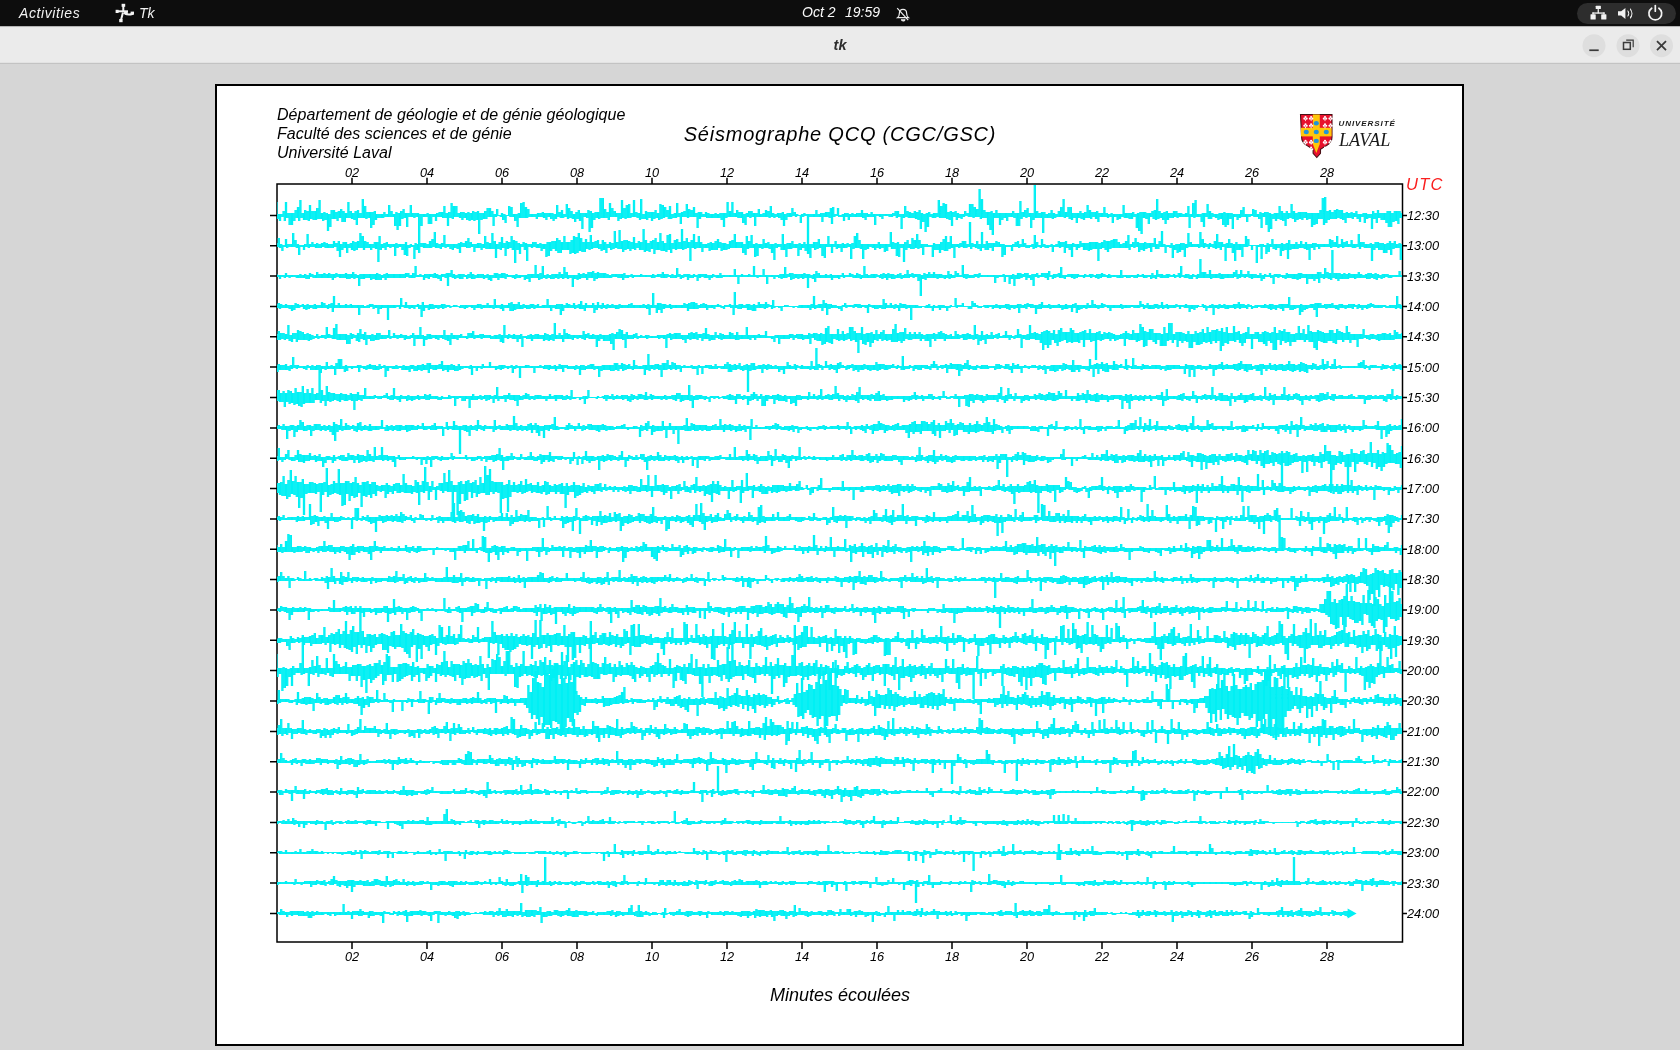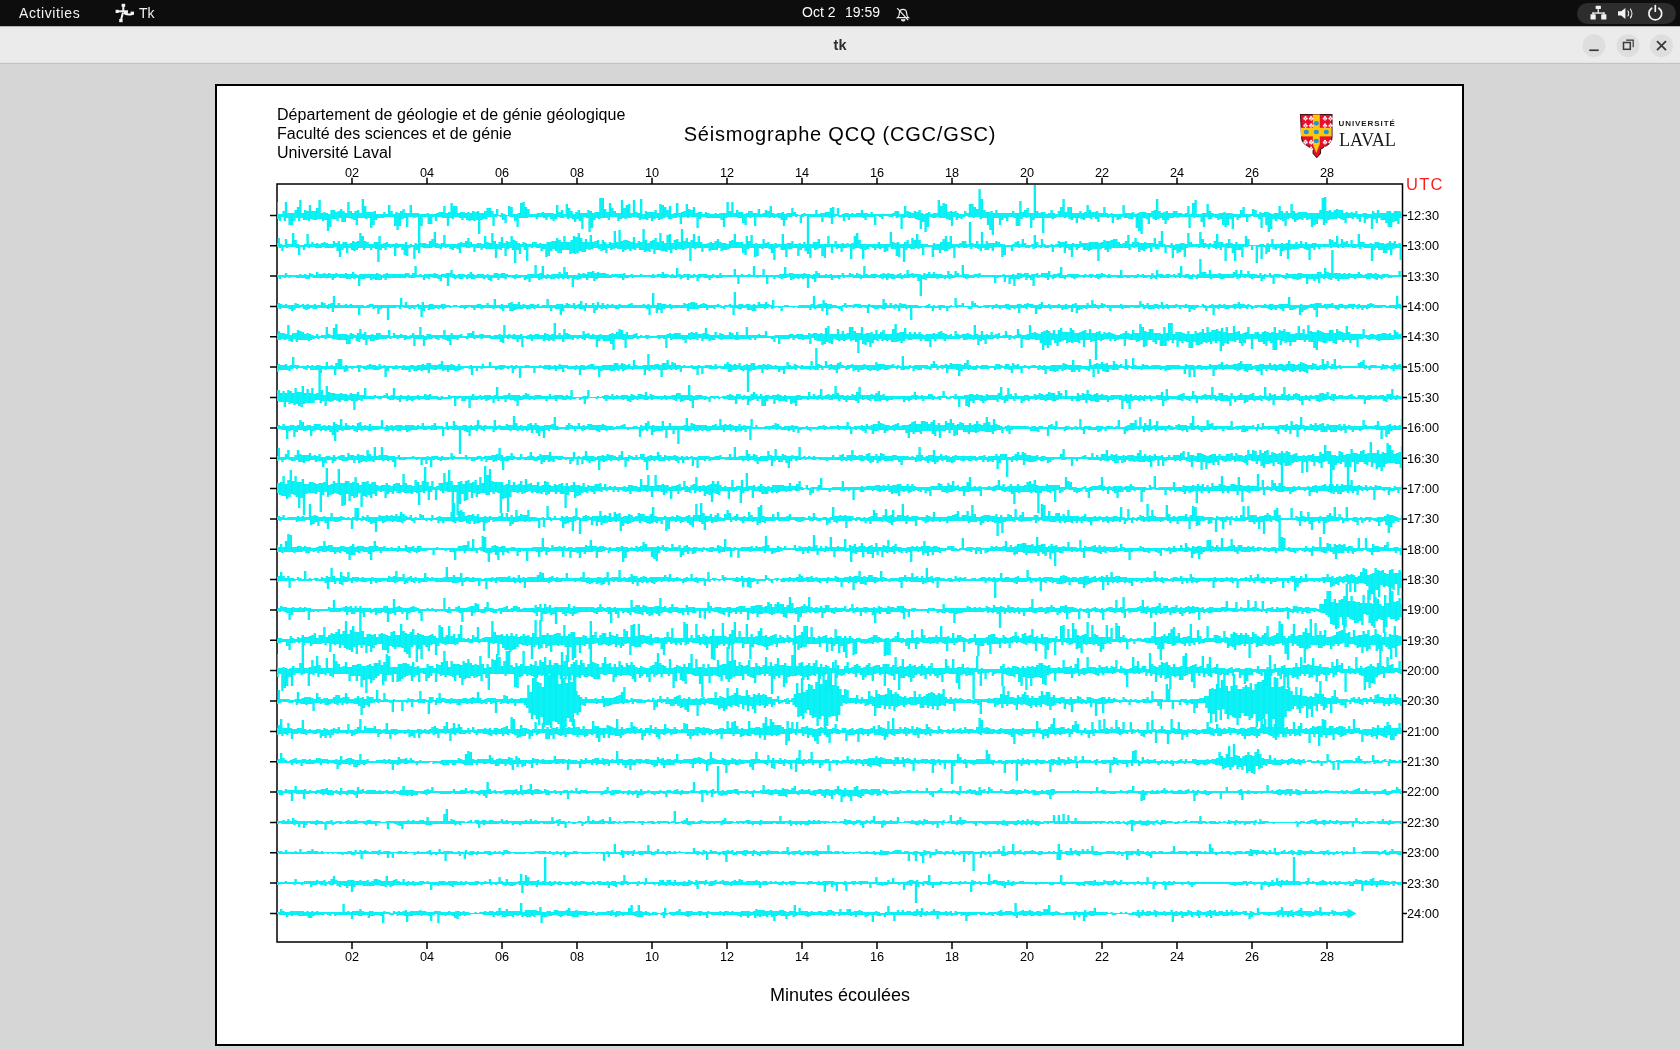--- a/index.html
+++ b/index.html
@@ -1,17 +1,17 @@
 <!DOCTYPE html>
 <html><head>
 <meta charset="utf-8">
 <style>
 html,body{margin:0;padding:0;width:1680px;height:1050px;overflow:hidden;background:#d6d6d6;
 font-family:"Liberation Sans",sans-serif;}
-#wrap{position:relative;width:1680px;height:1050px;}
+#wrap{position:relative;width:1680px;height:1050px;font-style:italic;}
 svg{position:absolute;left:0;top:0;}
 </style>
 </head>
 <body>
 <div id="wrap">
 <svg width="1680" height="1050" viewBox="0 0 1680 1050" font-family="Liberation Sans,sans-serif">
 <defs>
 <clipPath id="plotclip">
           <rect x="277" y="184" width="1126" height="758"></rect>
         </clipPath>

